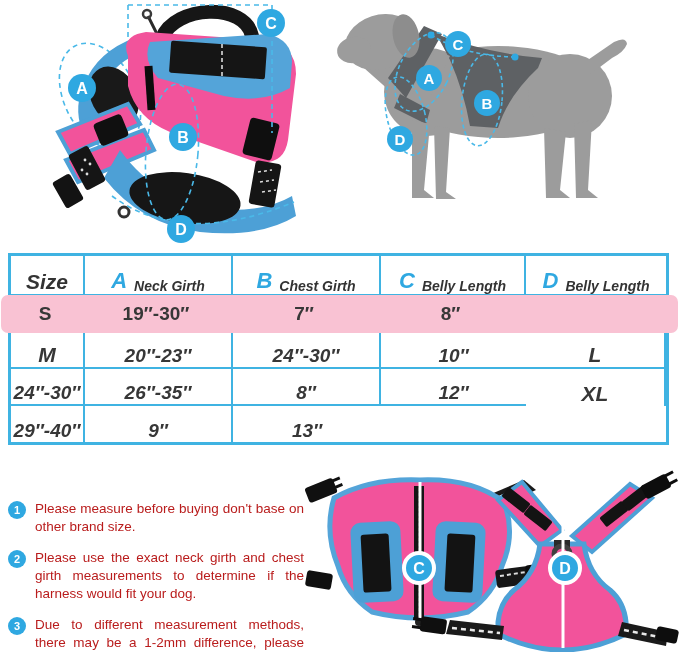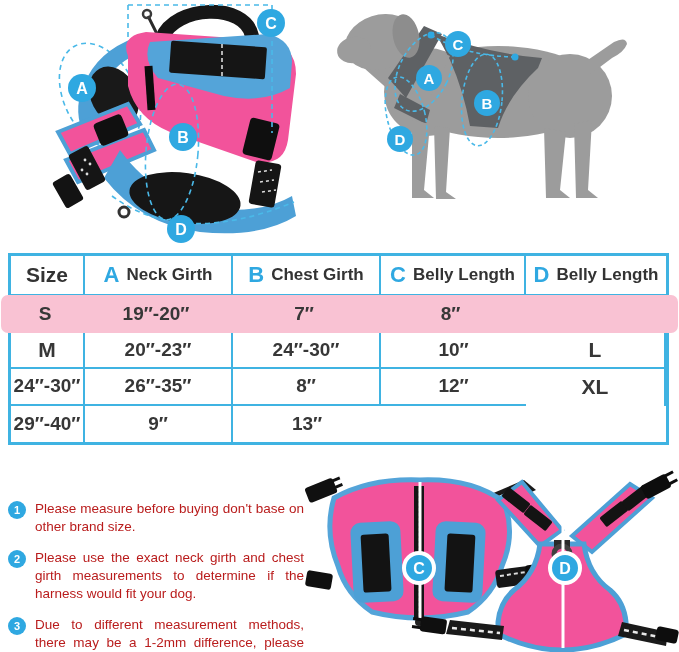--- a/index.html
+++ b/index.html
@@ -6,27 +6,27 @@
   body{font-family:"Liberation Sans","DejaVu Sans",sans-serif;}
   .page{position:relative;width:679px;height:652px;background:#fff;overflow:hidden;}
 
   
   .size-table{
     position:absolute;left:8px;top:253px;width:661px;height:192px;
     display:grid;grid-template-columns:74px 148px 148px 145px 1fr;
     grid-template-rows:40px 1fr 1fr 1fr 1fr;
     border:3px solid #3fb3e2;box-sizing:border-box;background:#fff;z-index:1;
   }
-  .cell{display:flex;align-items:center;justify-content:center;
+  .cell{display:flex;align-items:flex-end;justify-content:center;
     border-right:2px solid #3fb3e2;border-bottom:2px solid #3fb3e2;
-    font-weight:bold;color:#373737;font-size:19px;gap:7px;}
+    font-weight:bold;color:#373737;font-size:19px;gap:7px;font-style:italic;}
   .cell.last-col{border-right:none;}
   .cell.last-row{border-bottom:none;}
   .col-letter{color:#2fa8e1;font-size:22px;font-weight:bold;}
-  .col-label{color:#333;font-size:17px;font-weight:bold;}
+  .col-label{color:#333;font-size:14px;font-weight:bold;}
   .size-name{font-size:21px;}
   .hdr-size{font-size:21px;color:#333;}
 
   
   .s-band{
     position:absolute;left:1px;top:295px;width:677px;height:38px;border-radius:7px;
     background:#f9c2d3;z-index:5;display:grid;
     grid-template-columns:74px 148px 148px 145px 1fr;
     padding:0 8px 0 7px;box-sizing:border-box;align-items:center;
   }
@@ -217,21 +217,21 @@
     <div class="cell last-col">12″</div>
 
     <div class="cell size-name last-row">XL</div>
     <div class="cell last-row">29″-40″</div>
     <div class="cell last-row">9″</div>
     <div class="cell last-col last-row">13″</div>
   </div>
 
   <div class="s-band">
     <div class="bcell size-name">S</div>
-    <div class="bcell">19″-20″</div>
+    <div class="bcell">19″-30″</div>
     <div class="bcell">7″</div>
     <div class="bcell">8″</div>
   </div>
 
   <div class="notes">
     <div class="note">
       <div class="note-num">1</div>
       <div class="note-text">Please measure before buying don't base on other brand size.</div>
     </div>
     <div class="note">

